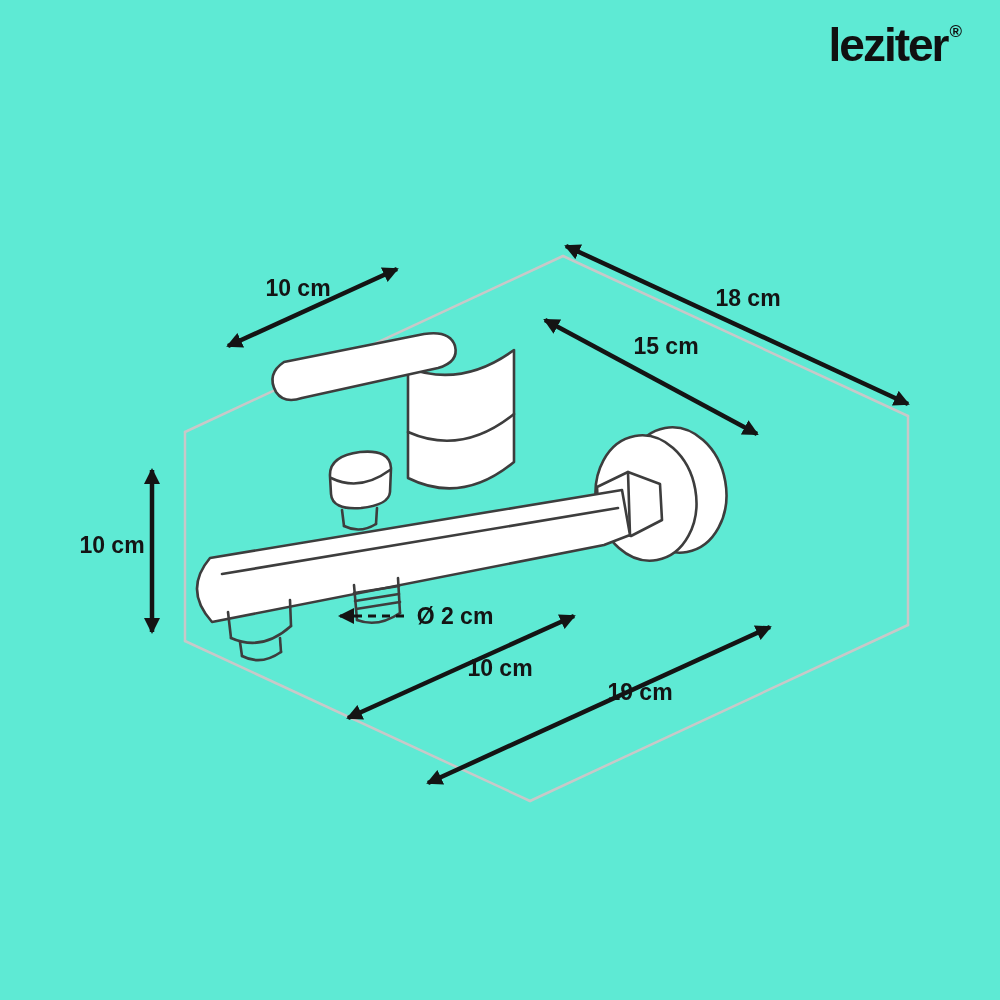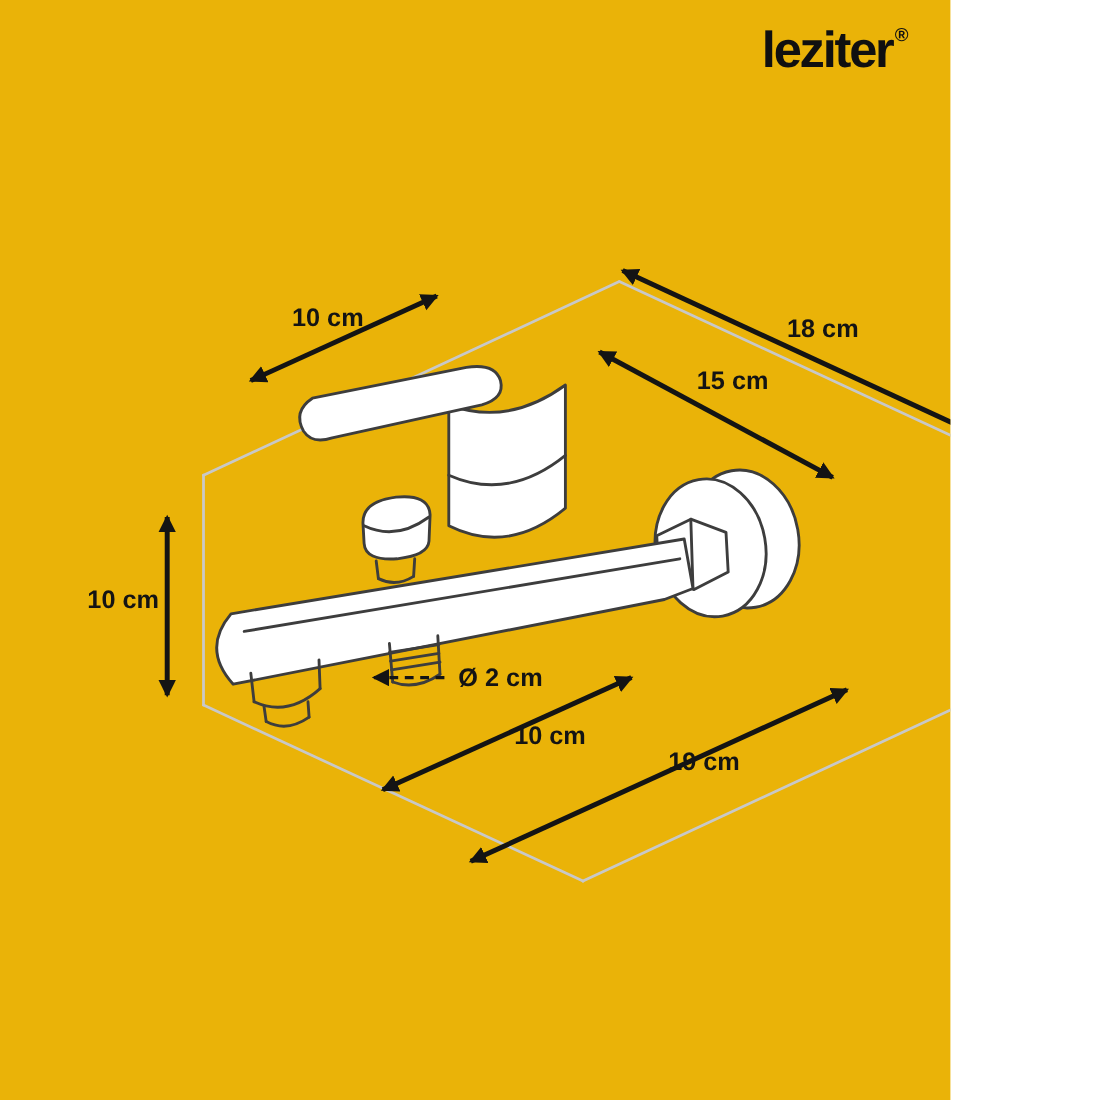--- a/index.html
+++ b/index.html
@@ -3,25 +3,24 @@
 <meta charset="utf-8">
 <style>
   html, body {
     margin: 0;
     padding: 0;
     background: #ffffff;
     font-family: "Liberation Sans", sans-serif;
   }
   .stage {
     position: relative;
-    width: 836px;
+    width: 1000px;
     height: 1000px;
-    background: #eab308;
+    background: #5eead4;
     overflow: hidden;
-    padding-left: 28px;
   }
   .logo {
     position: absolute;
     top: 22px;
     right: 38px;
     color: #101010;
     font-weight: 700;
     font-size: 46px;
     letter-spacing: -2px;
     line-height: 1;

